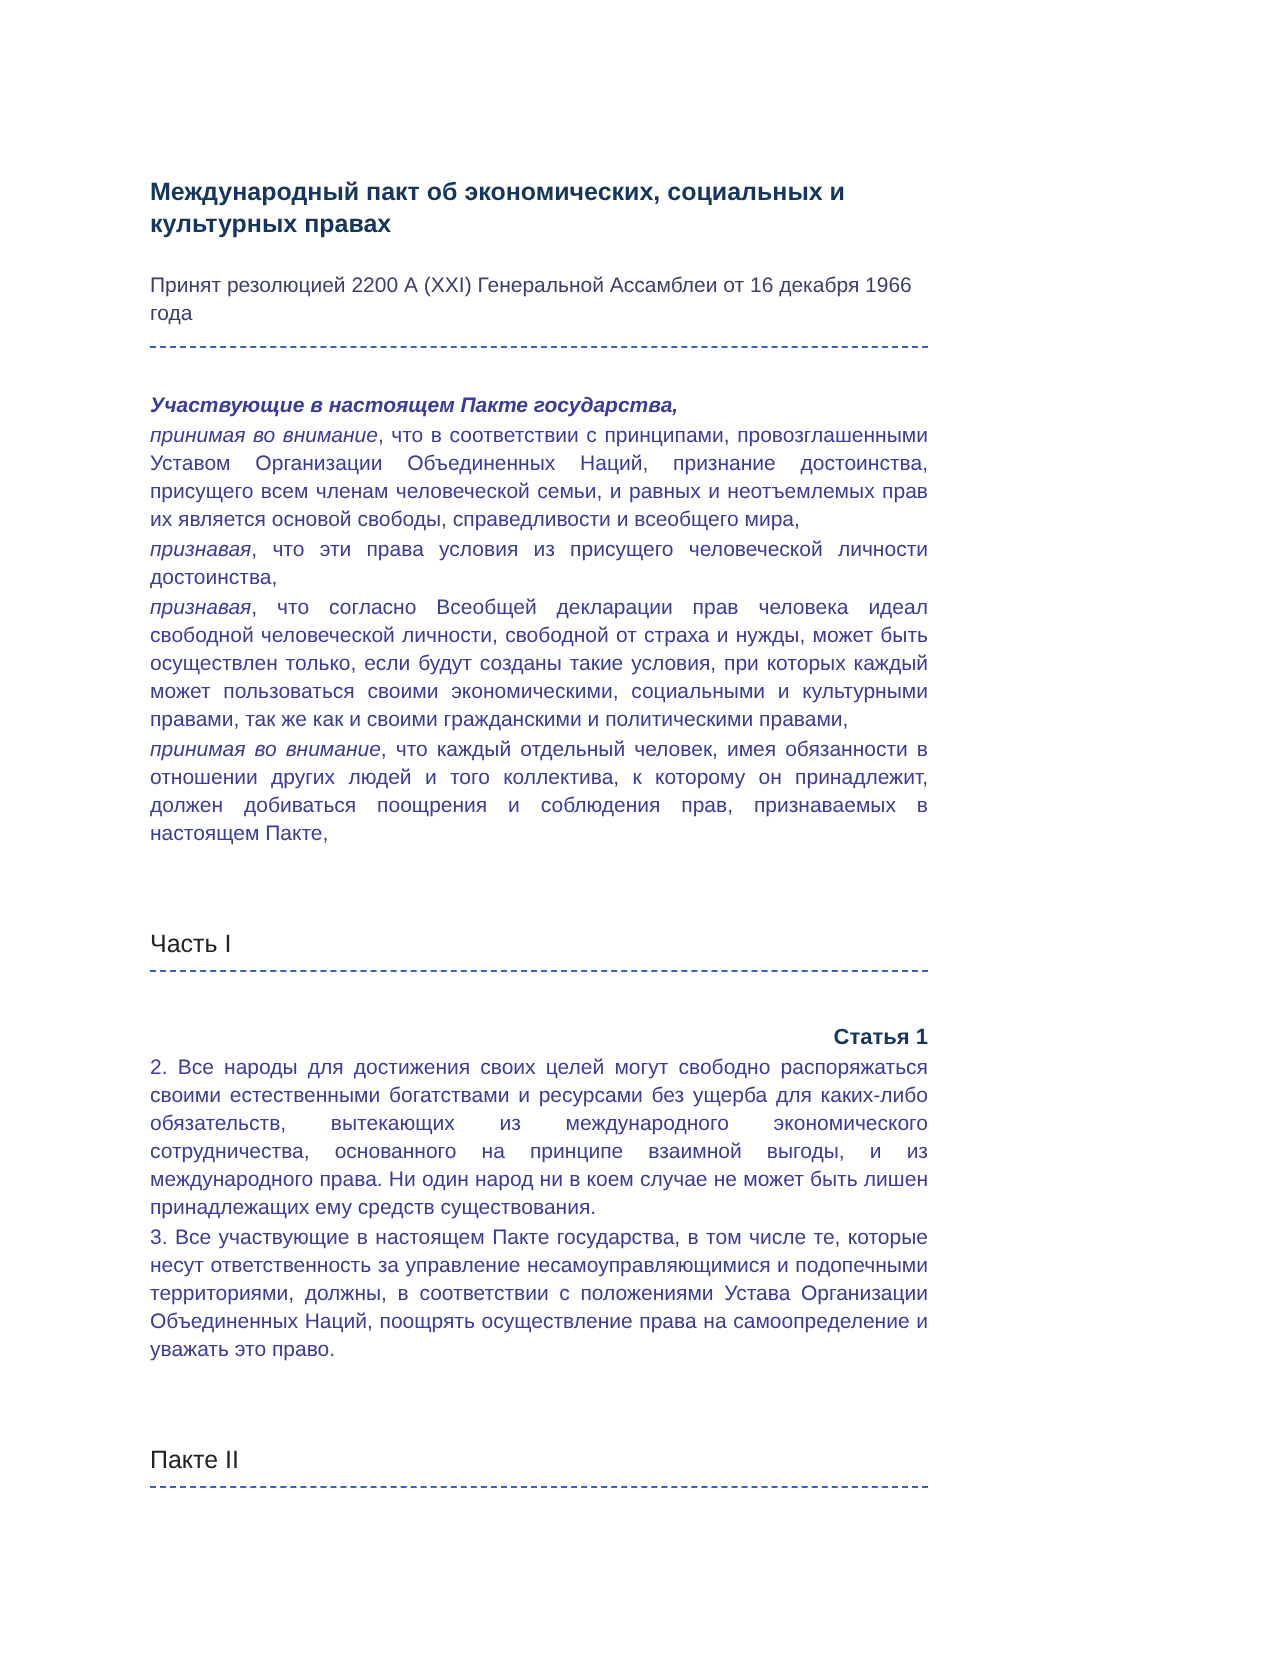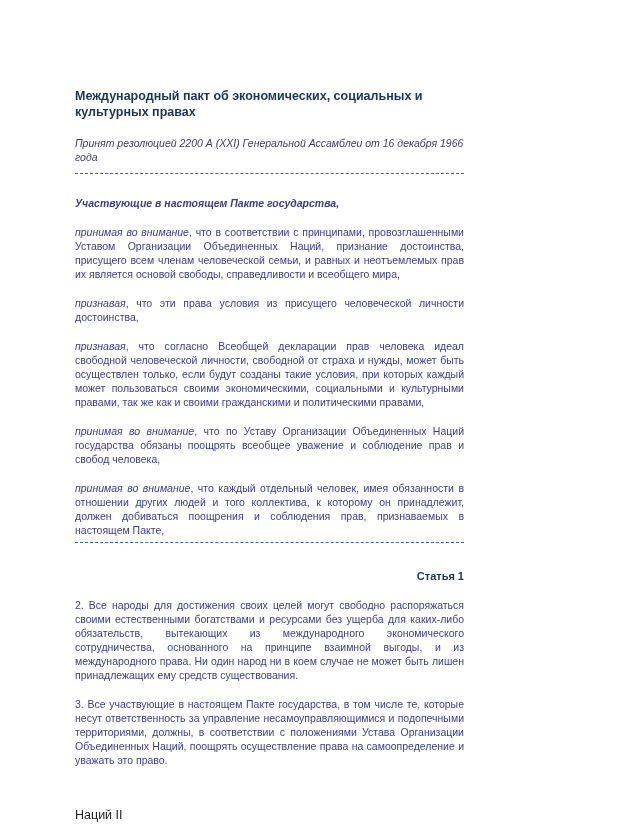--- a/index.html
+++ b/index.html
@@ -22,38 +22,37 @@
     margin: 0;
     font-size: 12.5px;
     line-height: 16px;
     font-weight: bold;
     color: var(--title, #17365d);
   }
   .subtitle {
     margin: 16px 0 0 0;
     font-size: 10.5px;
     line-height: 14px;
-    font-style: italic;
     color: var(--subtitle, #3d3d6b);
   }
   .dashed-sep {
     margin-top: 9px;
     border: 0;
     border-top: 1px dashed var(--separator, #3a5fc8);
     height: 0;
   }
   .intro {
     margin: 22px 0 0 0;
     font-size: 10.5px;
     line-height: 14px;
     font-style: italic;
     font-weight: bold;
   }
   .para {
-    margin: 15px 0 0 0;
+    margin: 1px 0 0 0;
     font-size: 10.5px;
     line-height: 14px;
     text-align: justify;
   }
   .para .lead {
     font-style: italic;
   }
   .part-heading {
     margin: 40px 0 0 0;
     font-size: 12.5px;
@@ -85,33 +84,33 @@
   <div class="dashed-sep"></div>
 
   <p class="intro">Участвующие в настоящем Пакте государства,</p>
 
   <p class="para"><em class="lead">принимая во внимание</em><span>, что в соответствии с принципами, провозглашенными Уставом Организации Объединенных Наций, признание достоинства, присущего всем членам человеческой семьи, и равных и неотъемлемых прав их является основой свободы, справедливости и всеобщего мира,</span></p>
 
   <p class="para"><em class="lead">признавая</em><span>, что эти права условия из присущего человеческой личности достоинства,</span></p>
 
   <p class="para"><em class="lead">признавая</em><span>, что согласно Всеобщей декларации прав человека идеал свободной человеческой личности, свободной от страха и нужды, может быть осуществлен только, если будут созданы такие условия, при которых каждый может пользоваться своими экономическими, социальными и культурными правами, так же как и своими гражданскими и политическими правами,</span></p>
 
-  <p class="para"><em class="lead">принимая во внимание</em><span>, что по Уставу Организации Объединенных Наций государства обязаны поощрять всеобщее уважение и соблюдение прав и свобод человека,</span></p>
 
   <p class="para"><em class="lead">принимая во внимание</em><span>, что каждый отдельный человек, имея обязанности в отношении других людей и того коллектива, к которому он принадлежит, должен добиваться поощрения и соблюдения прав, признаваемых в настоящем Пакте,</span></p>
 
 
   <div class="part">
+    <h2 class="part-heading">Часть I</h2>
     <div class="dashed-sep part-sep"></div>
 
     <h3 class="article-title">Статья 1</h3>
 
     <p class="para">2. Все народы для достижения своих целей могут свободно распоряжаться своими естественными богатствами и ресурсами без ущерба для каких-либо обязательств, вытекающих из международного экономического сотрудничества, основанного на принципе взаимной выгоды, и из международного права. Ни один народ ни в коем случае не может быть лишен принадлежащих ему средств существования.</p>
     <p class="para">3. Все участвующие в настоящем Пакте государства, в том числе те, которые несут ответственность за управление несамоуправляющимися и подопечными территориями, должны, в соответствии с положениями Устава Организации Объединенных Наций, поощрять осуществление права на самоопределение и уважать это право.</p>
   </div>
 
   <div class="part">
-    <h2 class="part-heading">Наций II</h2>
+    <h2 class="part-heading">Пакте II</h2>
     <div class="dashed-sep part-sep"></div>
 
   </div>
 
 </div>
 
 </body></html>

